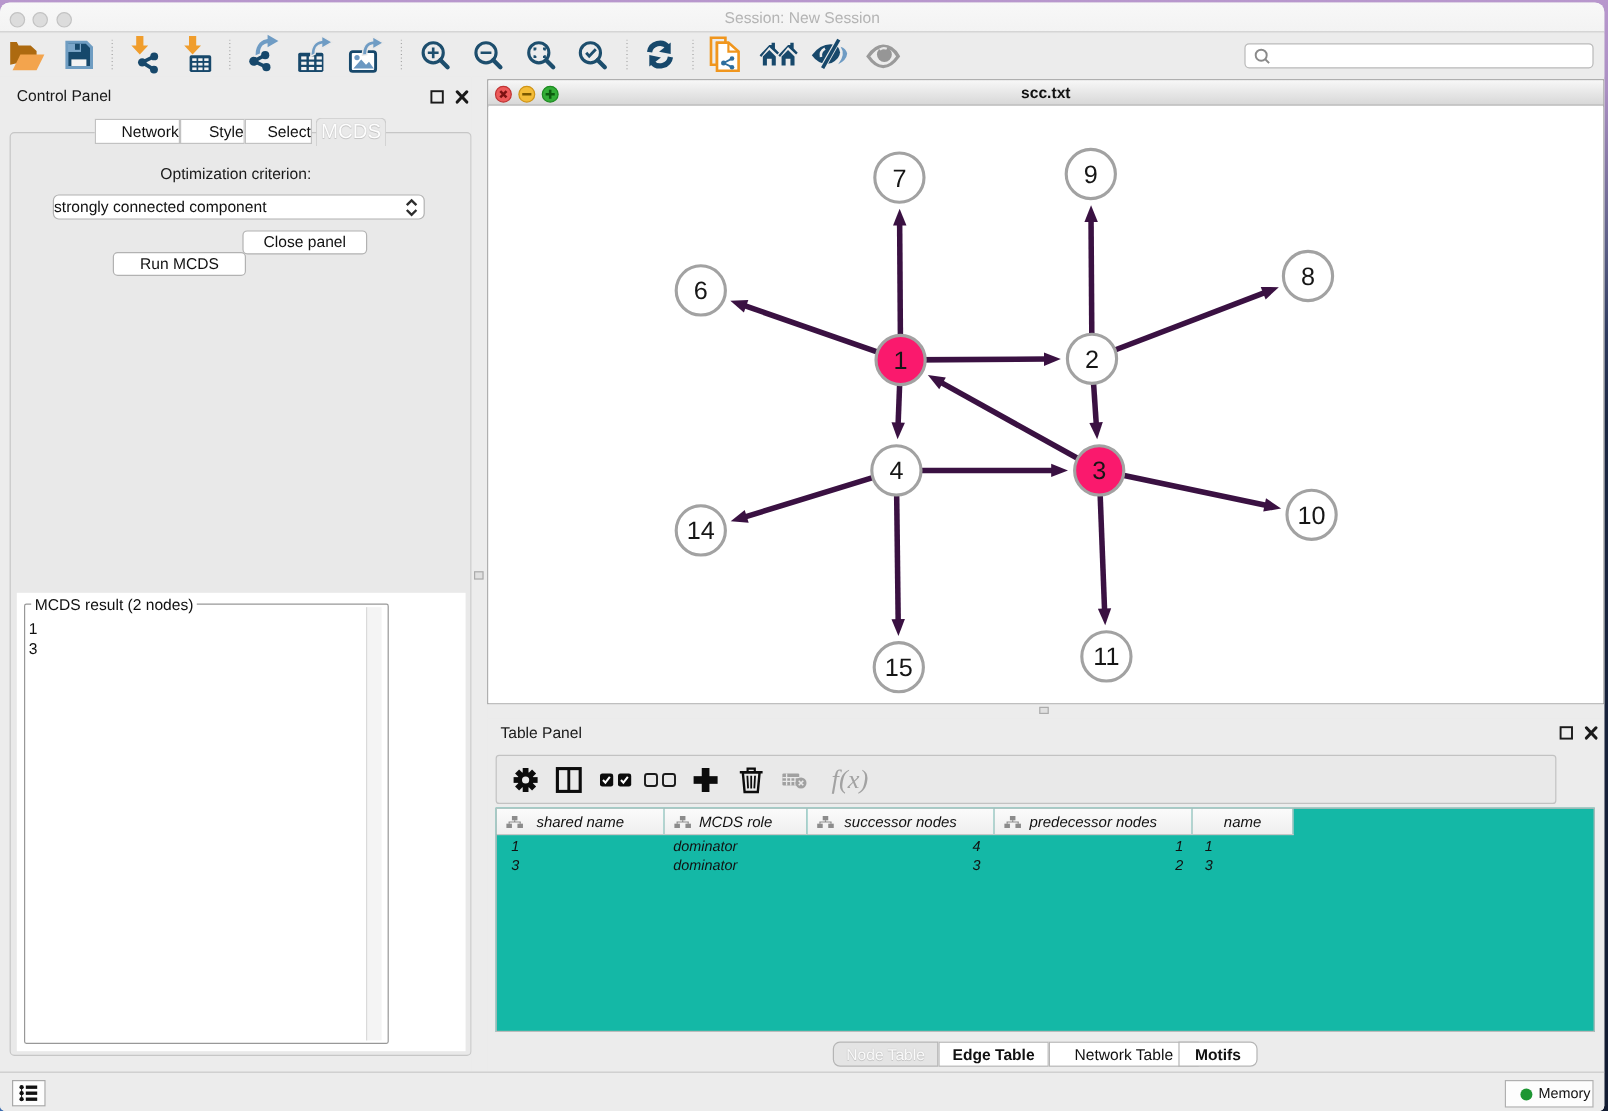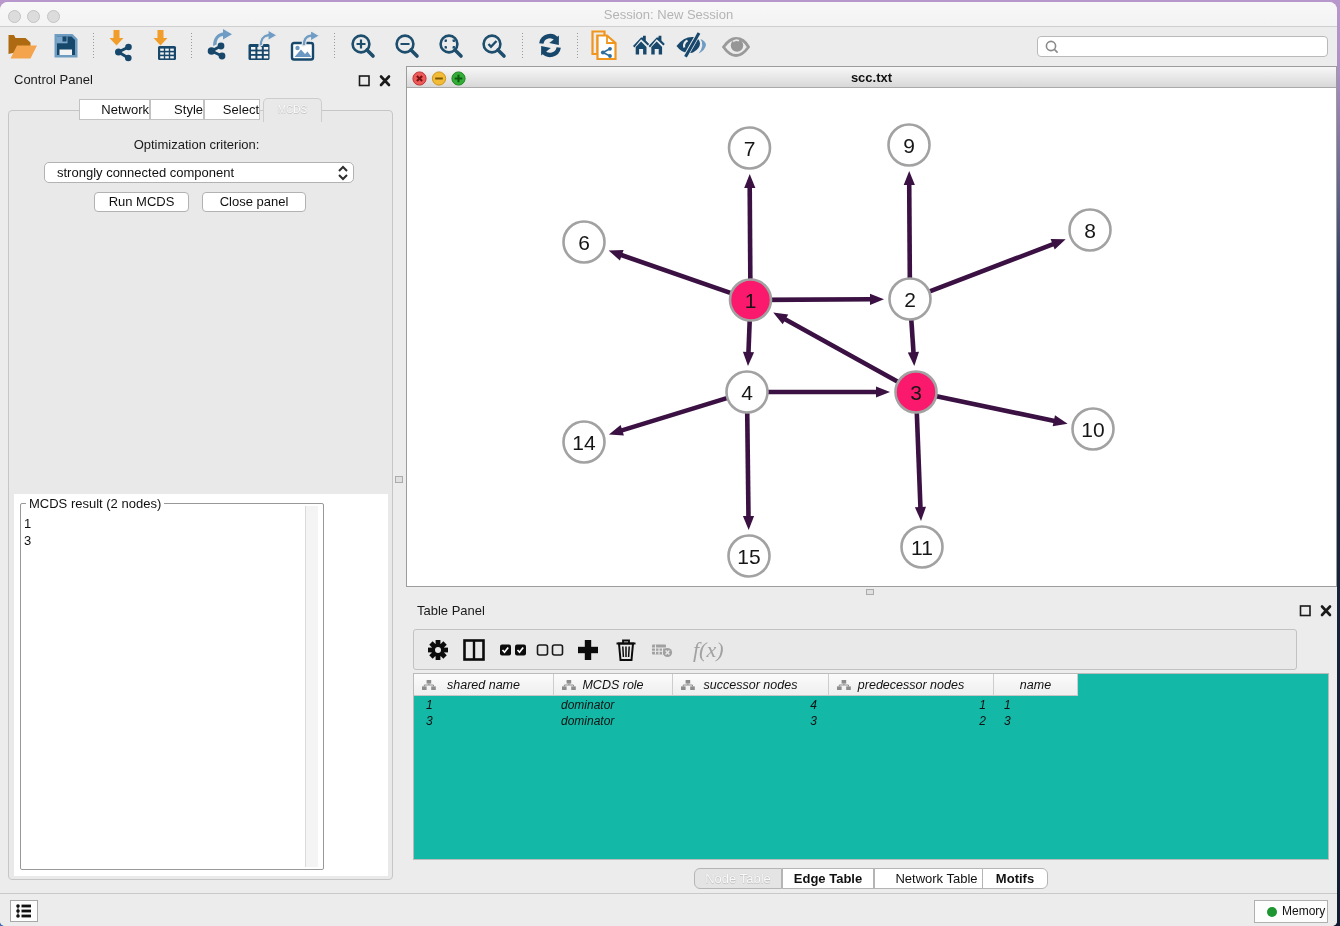--- a/index.html
+++ b/index.html
@@ -24,24 +24,24 @@
   background:#fff; border:1px solid #b9b9b9; border-radius:4px; }
 
 #cp { position:absolute; left:0; top:62px; width:393px; height:829px; background:#ececec; }
 #cptitle { position:absolute; left:14px; top:8px; font-size:13px; color:#1a1a1a; }
 #cpbox { position:absolute; left:8px; top:46px; width:385px; height:770px;
   background:#e9e9e9; border:1px solid #c6c6c6; border-radius:4px; }
 .tab { position:absolute; top:35px; height:21px; background:#fff; border:1px solid #c2c2c2;
   font-size:13px; color:#111; text-align:right; line-height:19px; }
 #tabmcds { position:absolute; top:34px; height:24px; background:#e9e9e9;
   border:1px solid #cdcdcd; border-bottom:none; border-radius:5px 5px 0 0;
-  font-size:10px; color:#fdfdfd; text-shadow:0 0 1px #b5b5b5, 0 1px 0 #c9c9c9; text-align:center; line-height:21px; }
+  font-size:17px; color:#fdfdfd; text-shadow:0 0 1px #b5b5b5, 0 1px 0 #c9c9c9; text-align:center; line-height:21px; }
 #optlabel { position:absolute; left:0; top:73px; width:393px; text-align:center; font-size:13px; color:#1a1a1a; }
 #combo { position:absolute; left:44px; top:98px; width:310px; height:21px; background:#fff;
-  border:1px solid #b2b2b2; border-radius:5px; font-size:13px; color:#111; line-height:19px; padding-left:12px; }
+  border:1px solid #b2b2b2; border-radius:5px; font-size:13px; color:#111; line-height:19px; }
 .btn { position:absolute; top:128px; height:20px; background:#fff; border:1px solid #b2b2b2;
   border-radius:4px; font-size:13px; color:#111; text-align:center; line-height:18px; }
 #resultpanel { position:absolute; left:14px; top:430px; width:374px; height:382px; background:#fff; }
 #groupbox { position:absolute; left:6px; top:9px; width:304px; height:367px;
   border:1px solid #989898; border-radius:2px; }
 #grouplabel { position:absolute; left:5px; top:-8px; background:#fff; padding:0 3px;
   font-size:13px; color:#111; }
 #mcdstext { position:absolute; left:3px; top:11px; font-size:13px; color:#111; line-height:17px; }
 #resscroll { position:absolute; right:5px; top:2px; width:13px; height:361px;
   background:#f4f4f4; border-left:1px solid #dadada; }
@@ -245,21 +245,21 @@
     <div class="tab" style="left:150px; width:54px;">Style</div>
     <div class="tab" style="left:204px; width:56px;">Select</div>
     <div id="tabmcds" style="left:263px; width:59px;">MCDS</div>
     <div id="optlabel">Optimization criterion:</div>
     <div id="combo">strongly connected component
       <svg width="12" height="16" style="position:absolute; right:4px; top:2px;" viewBox="0 0 12 16">
         <path d="M2,6 L6,2 L10,6" stroke="#2d2d2d" stroke-width="2" fill="none"></path>
         <path d="M2,10 L6,14 L10,10" stroke="#2d2d2d" stroke-width="2" fill="none"></path>
       </svg>
     </div>
-    <div class="btn" style="left:94px; width:95px;">Run MCDS</div>
+    <div class="btn" style="left:94px; width:111px;margin-top:18px;">Run MCDS</div>
     <div class="btn" style="left:202px; width:104px;">Close panel</div>
     <div id="resultpanel">
       <div id="groupbox">
         <div id="grouplabel">MCDS result (2 nodes)</div>
         <div id="mcdstext">1<br>3</div>
         <div id="resscroll"></div>
       </div>
     </div>
   </div>
   <div id="vdiv">

